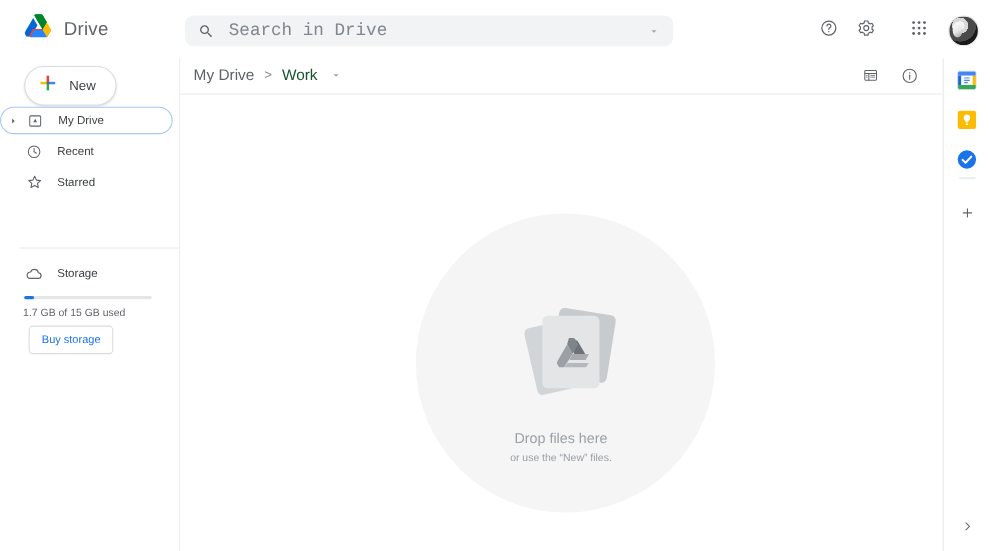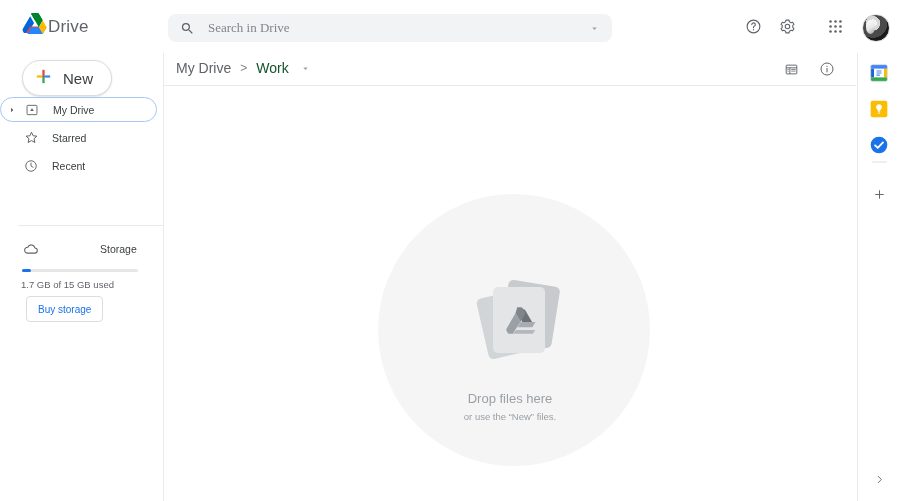--- a/index.html
+++ b/index.html
@@ -7,60 +7,60 @@
     width:900px;height:501px;overflow:hidden;
     background:#ffffff;
     font-family:"Liberation Sans", sans-serif;
     -webkit-font-smoothing:antialiased;
     color:#202124;
   }
   .app{position:relative;width:900px;height:501px;}
 
   
   .topbar{position:absolute;left:0;top:0;width:900px;height:53px;background:#fff;}
-  .brand{position:absolute;left:22px;top:13px;display:flex;align-items:center;cursor:pointer;}
+  .brand{position:absolute;left:22px;top:13px;display:flex;align-items:center;gap:10px;cursor:pointer;}
   .brand-name{font-size:17px;color:#5f6368;letter-spacing:.2px;}
 
   .searchwrap{position:absolute;left:168px;top:14px;width:444px;height:28px;
      background:#f1f3f4;border-radius:8px;display:flex;align-items:center;cursor:text;}
   .search-ico{margin-left:12px;display:flex;align-items:center;}
   .search-input{flex:1;border:0;outline:0;background:transparent;margin-left:11px;
-     font-size:13px;color:#5f6368;font-family:Liberation Serif, serif;}
+     font-size:16px;color:#5f6368;font-family:Liberation Mono, monospace;}
   .search-input::placeholder{color:#80868b;}
   .search-caret{margin-right:12px;display:flex;align-items:center;opacity:.55;}
 
   .top-actions{position:absolute;right:10px;top:13px;display:flex;align-items:center;gap:4px;}
   .ibtn{width:30px;height:30px;border-radius:50%;display:flex;align-items:center;justify-content:center;cursor:pointer;}
   .avatar{width:26px;height:26px;border-radius:50%;margin-left:8px;cursor:pointer;
      background:radial-gradient(circle at 38% 32%, #f3f3f3 0 16%, #d8d8d8 17% 30%, #4a4a4a 31% 60%, #1a1a1a 61% 100%);
      border:1px solid #e6e6e6;overflow:hidden;position:relative;}
   .avatar:after{content:"";position:absolute;left:3px;top:5px;width:9px;height:14px;border-radius:50%;
      background:linear-gradient(150deg,#ffffff 0%,#e9e9e9 55%,#9e9e9e 100%);}
 
   
   .sidebar{position:absolute;left:0;top:53px;width:163px;height:448px;background:#fff;}
   .newbtn{position:absolute;left:22px;top:7px;height:34px;padding:0 18px 0 12px;
      display:flex;align-items:center;gap:11px;background:#fff;border:1px solid #dadce0;
      border-radius:20px;box-shadow:0 1px 2px rgba(60,64,67,.16);cursor:pointer;}
-  .newbtn-label{font-size:15px;color:#3c4043;}
+  .newbtn-label{font-size:12px;color:#3c4043;}
 
   .navlist{position:absolute;left:0;top:44px;width:163px;}
   .navitem{position:relative;height:25px;display:flex;align-items:center;cursor:pointer;
      border-top-right-radius:13px;border-bottom-right-radius:13px;margin-bottom:3px;}
   .navitem.focused{border:1px solid #a7c7f5;margin-left:0;margin-right:6px;height:23px;border-radius:13px;}
   .nav-tri{width:14px;display:flex;align-items:center;justify-content:center;margin-left:4px;}
   .nav-ico{width:22px;display:flex;align-items:center;justify-content:center;margin-left:2px;}
   .nav-ico.indent{margin-left:20px;}
   .nav-label{font-size:10.5px;color:#3c4043;margin-left:10px;white-space:nowrap;}
 
   .nav-sep{position:absolute;left:18px;top:172px;width:145px;height:1px;background:#e8eaed;}
 
   .storage{position:absolute;left:0;top:183px;width:163px;}
   .storage-row{height:25px;display:flex;align-items:center;cursor:pointer;
-     border-top-right-radius:13px;border-bottom-right-radius:13px;gap:48px;}
+     border-top-right-radius:13px;border-bottom-right-radius:13px;}
   .bar-track{position:absolute;left:22px;top:33px;width:116px;height:3px;background:#e6e6e6;border-radius:2px;}
   .bar-fill{height:3px;background:#1a73e8;border-radius:2px;}
   .storage-text{position:absolute;left:21px;top:43px;font-size:9.5px;color:#5f6368;white-space:nowrap;}
   .buybtn{position:absolute;left:26px;top:60px;height:24px;padding:0 11px;display:flex;align-items:center;
      border:1px solid #dadce0;border-radius:4px;background:#fff;cursor:pointer;}
   .buybtn-label{font-size:10px;color:#1a73e8;font-weight:normal;white-space:nowrap;}
 
   
   .vline{position:absolute;left:163px;top:53px;width:1px;height:448px;background:#e8eaed;}
   .main{position:absolute;left:164px;top:53px;width:692px;height:448px;background:#fff;}
@@ -187,35 +187,35 @@
             <rect x="3.5" y="4" width="17" height="16" rx="1.6"></rect>
             <path d="M12 8.6l3 5.2H9z" fill="#5f6368" stroke="none"></path>
           </svg>
         </span>
         <span class="nav-label">My Drive</span>
       </div>
 
 
       <div class="navitem">
         <span class="nav-ico indent">
-          <svg width="15" height="15" viewBox="0 0 24 24" fill="none" stroke="#5f6368" stroke-width="1.6">
-            <path d="M12 3.6l2.6 5.6 6 .7-4.5 4.1 1.3 6-5.4-3.1-5.4 3.1 1.3-6-4.5-4.1 6-.7z" stroke-linejoin="round"></path>
-          </svg>
-        </span>
-        <span class="nav-label">Starred</span>
-      </div>
-
-      <div class="navitem">
-        <span class="nav-ico indent">
           <svg width="14" height="14" viewBox="0 0 24 24" fill="none" stroke="#5f6368" stroke-width="1.6">
             <circle cx="12" cy="12" r="9"></circle>
               <path d="M12 6.8V12l3.6 2.2" stroke-linecap="round"></path>
           </svg>
         </span>
         <span class="nav-label">Recent</span>
+      </div>
+
+      <div class="navitem">
+        <span class="nav-ico indent">
+          <svg width="15" height="15" viewBox="0 0 24 24" fill="none" stroke="#5f6368" stroke-width="1.6">
+            <path d="M12 3.6l2.6 5.6 6 .7-4.5 4.1 1.3 6-5.4-3.1-5.4 3.1 1.3-6-4.5-4.1 6-.7z" stroke-linejoin="round"></path>
+          </svg>
+        </span>
+        <span class="nav-label">Starred</span>
       </div>
 
     </div>
 
     <div class="nav-sep"></div>
 
     <div class="storage">
       <div class="storage-row">
         <span class="nav-ico indent">
           <svg width="16" height="16" viewBox="0 0 24 24" fill="none" stroke="#5f6368" stroke-width="1.6">

